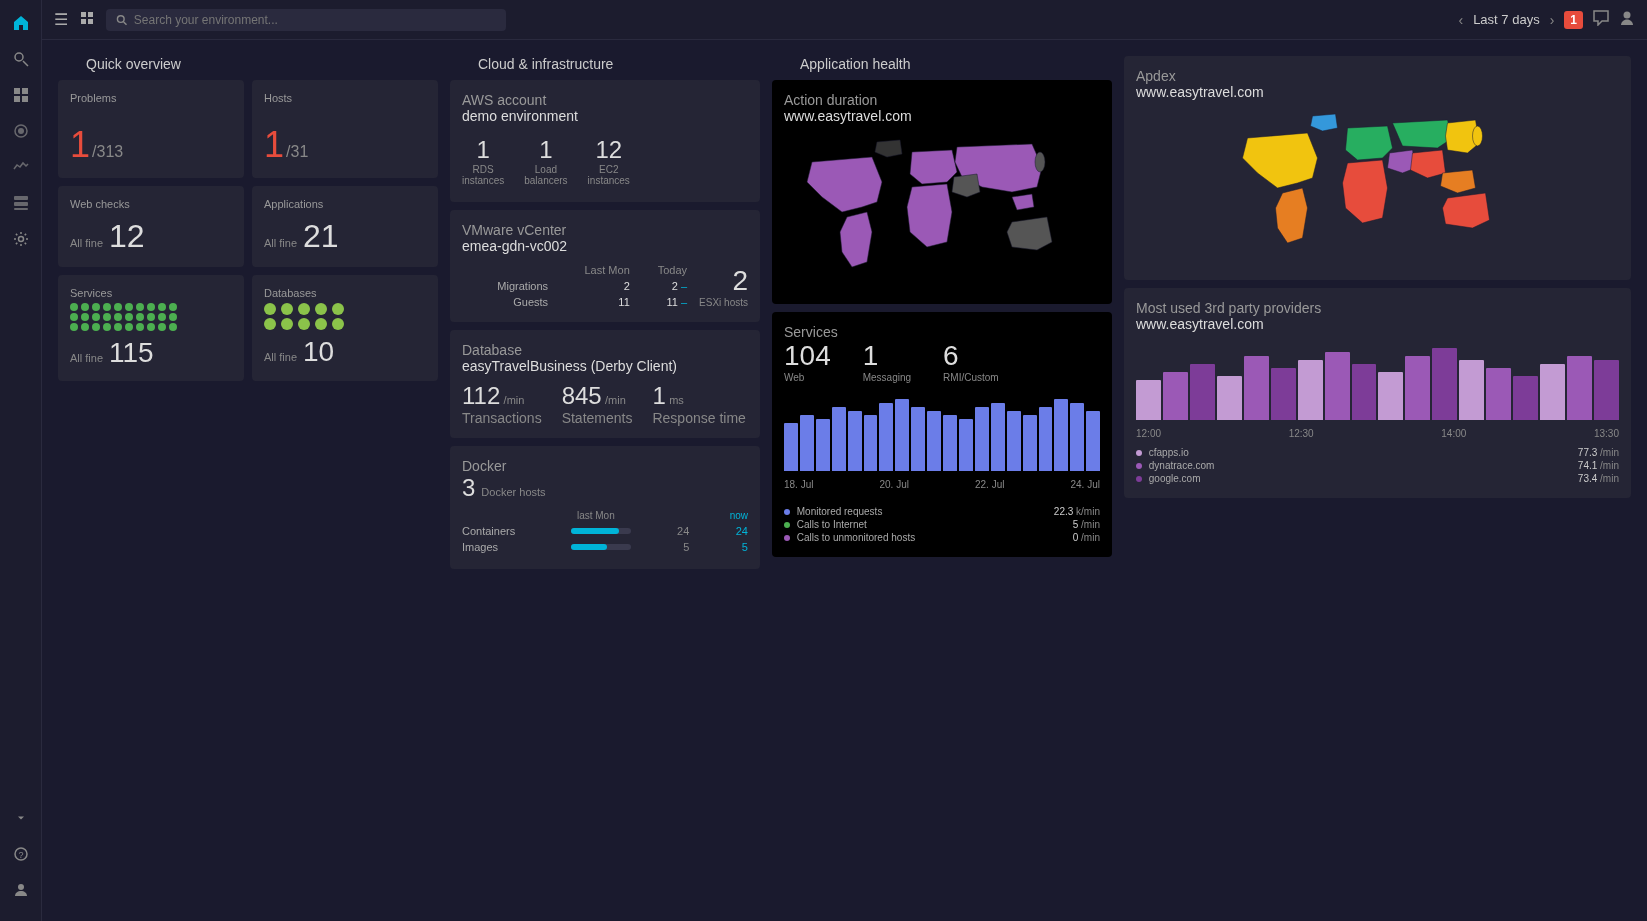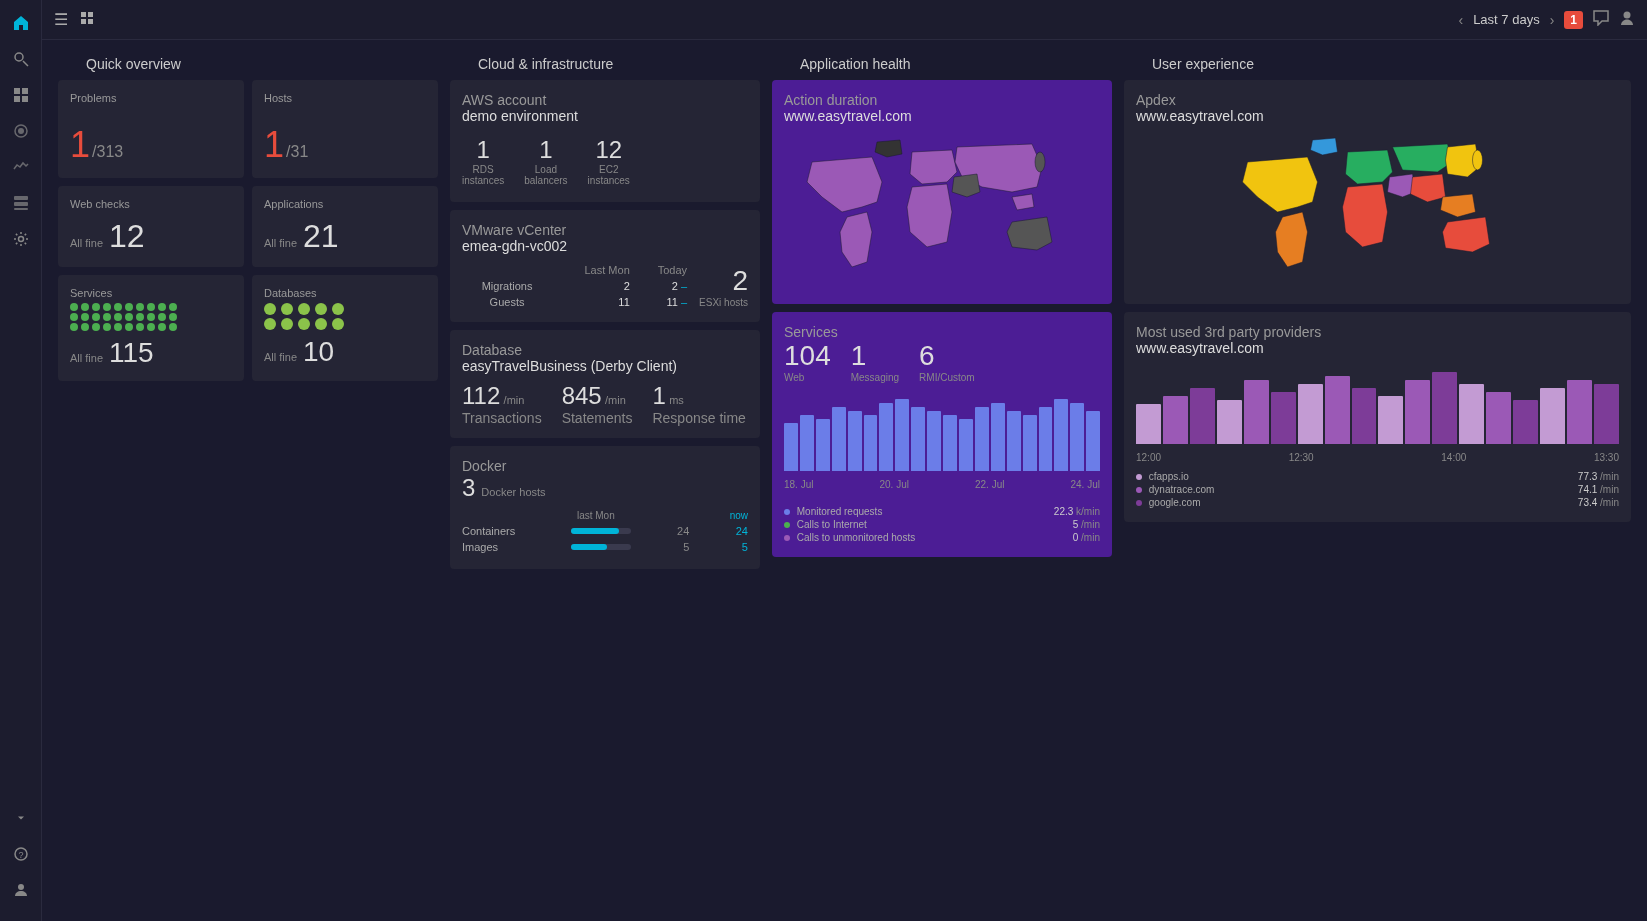--- a/index.html
+++ b/index.html
@@ -134,49 +134,49 @@
     .infra-stats { display: flex; gap: 20px; align-items: flex-end; padding: 4px 0; }
     .infra-stat { text-align: center; }
     .infra-stat-val { font-size: 24px; color: #ddd; font-weight: 300; }
     .infra-stat-label { font-size: 10px; color: #888; }
     .infra-stat-label2 { font-size: 10px; color: #888; }
 
     
     .vm-table { width: 100%; border-collapse: collapse; font-size: 11px; }
     .vm-table th { color: #888; text-align: right; padding: 2px 4px; font-weight: normal; }
     .vm-table td { color: #ddd; text-align: right; padding: 2px 4px; }
-    .vm-table td.label-col { text-align: center; color: #aaa; }
+    .vm-table td.label-col { text-align: right; color: #aaa; }
     .vm-esxi { font-size: 28px; color: #ddd; font-weight: 300; }
     .vm-esxi-label { font-size: 10px; color: #888; }
     .blue-dash { color: #00b4d8; }
 
     
     .db-stats { display: flex; gap: 20px; align-items: flex-end; margin-top: 8px; }
     .db-stat-val { font-size: 24px; color: #ddd; font-weight: 300; }
     .db-stat-unit { font-size: 11px; color: #888; }
     .db-stat-label { font-size: 14px; color: #888; }
 
     
     .docker-row { display: flex; justify-content: space-between; align-items: center; margin: 4px 0; font-size: 11px; }
     .docker-bar-container { width: 60px; height: 6px; background: #3a3a4e; border-radius: 3px; }
     .docker-bar { height: 6px; background: #00b4d8; border-radius: 3px; }
     .docker-num { color: #888; width: 20px; text-align: right; }
     .docker-num.blue { color: #00b4d8; }
 
     
     .app-health-card {
-      background: #4c1d95; border-radius: 4px; padding: 12px; margin-bottom: 8px;
+      background: #000000; border-radius: 4px; padding: 12px; margin-bottom: 8px;
     }
     .world-map-container {
       width: 100%; height: 160px;
       position: relative; overflow: hidden;
     }
 
     
-    .services-nums { display: flex; gap: 20px; margin-bottom: 0; }
+    .services-nums { display: flex; gap: 32px; margin-bottom: 0; }
     .svc-num { font-size: 28px; color: #ddd; font-weight: 300; }
     .svc-label { font-size: 10px; color: #888; }
     .svc-num-block { }
     .bar-chart-container {
       height: 80px; display: flex; align-items: flex-end; gap: 2px;
       margin: 8px 0;
     }
     .bar-chart-bar {
       flex: 1; background: #6b7de8; border-radius: 1px 1px 0 0;
     }
@@ -293,20 +293,27 @@
 
   <div class="topnav">
     <div class="topnav-menu">☰</div>
     <div class="topnav-grid">
       <svg width="14" height="14" viewBox="0 0 14 14" fill="#aaa">
         <rect x="1" y="1" width="5" height="5"></rect>
           <rect x="8" y="1" width="5" height="5"></rect>
         <rect x="1" y="8" width="5" height="5"></rect>
           <rect x="8" y="8" width="5" height="5"></rect>
       </svg>
+    </div>
+    <div class="topnav-search">
+      <svg width="12" height="12" viewBox="0 0 12 12" fill="none" stroke="#888" stroke-width="1.5">
+        <circle cx="5" cy="5" r="3.5"></circle>
+          <line x1="8" y1="8" x2="11" y2="11"></line>
+      </svg>
+      <input type="text" placeholder="Search your environment..." style="">
     </div>
     <div class="topnav-right">
       <span class="nav-arrow">‹</span>
       <span class="date-range">Last 7 days</span>
       <span class="nav-arrow">›</span>
       <span class="notification-badge">1</span>
       <span class="topnav-icon">
         <svg width="16" height="16" viewBox="0 0 16 16" fill="none" stroke="#888" stroke-width="1.5">
           <path d="M1 1h14v10H9l-4 4v-4H1z"></path>
         </svg>
@@ -662,21 +669,20 @@
               <span>
                 <span class="stat-val">0</span>
                 <span style="color:#888;">/min</span>
               </span>
             </div>
           </div>
         </div>
       </div>
 
       <div class="section-col">
-        <div class="section-title">User experience</div>
 
         <div class="ux-card">
           <div class="cloud-card-title">Apdex</div>
           <div class="cloud-card-name">www.easytravel.com</div>
           <div class="world-map-ux">
             <svg viewBox="0 0 300 160" width="100%" height="160">
 
               <path class="map-region" style="fill:#f1c40f;" d="M20,30 L80,25 L90,50 L85,70 L70,75 L50,80 L30,65 L15,50 Z"></path>
 
               <path class="map-region" style="fill:#e67e22;" d="M55,85 L75,80 L80,100 L75,130 L60,135 L50,120 L48,100 Z"></path>

